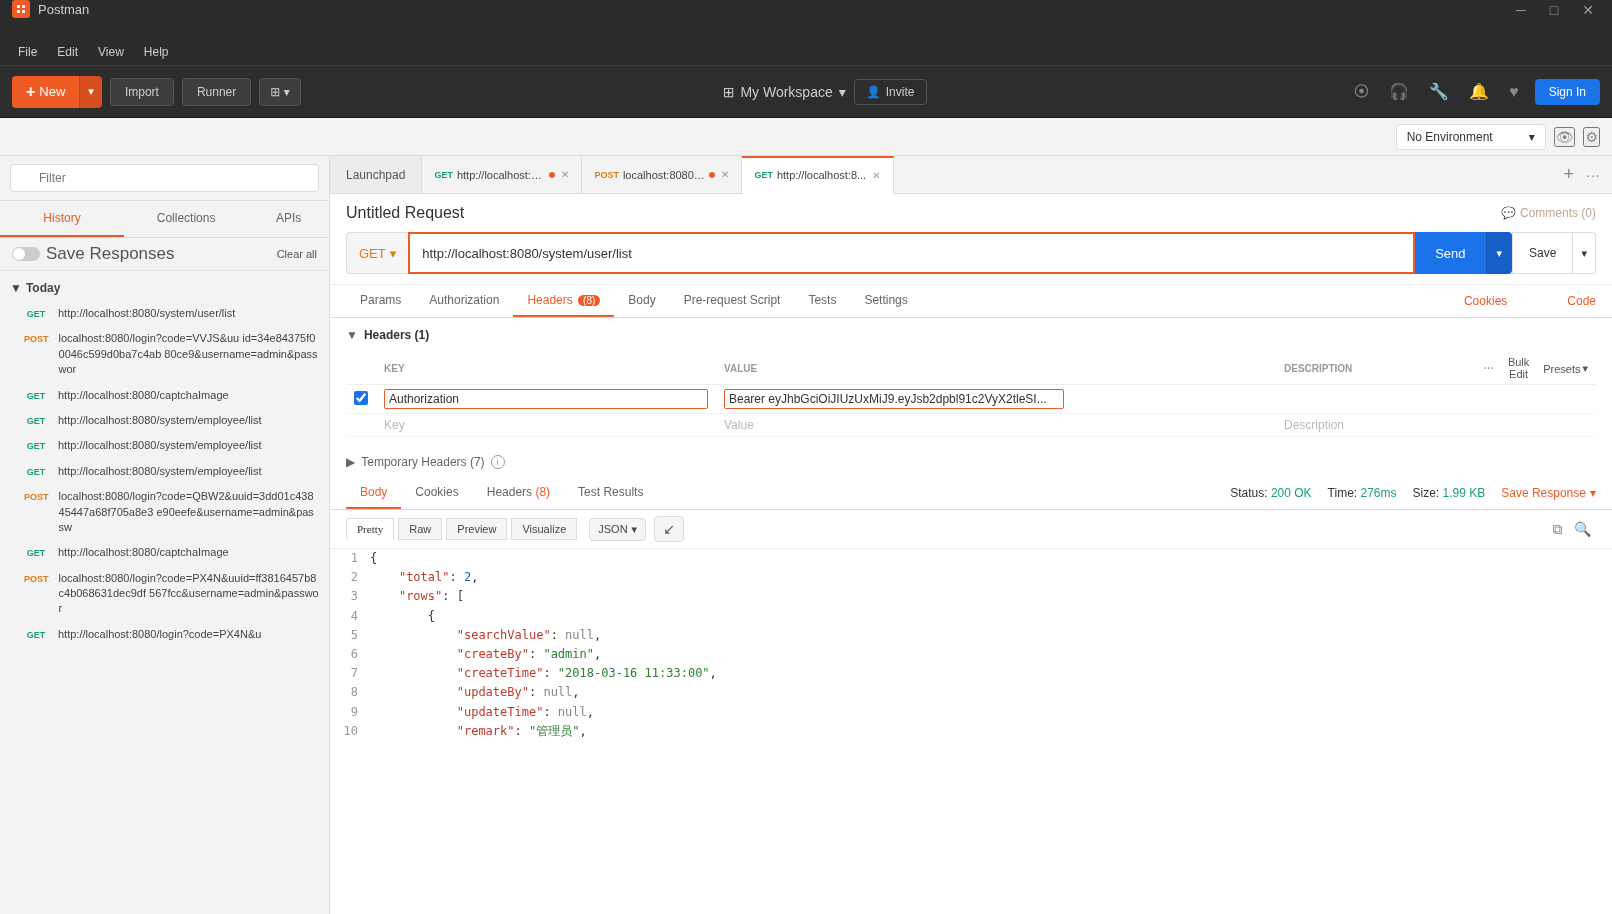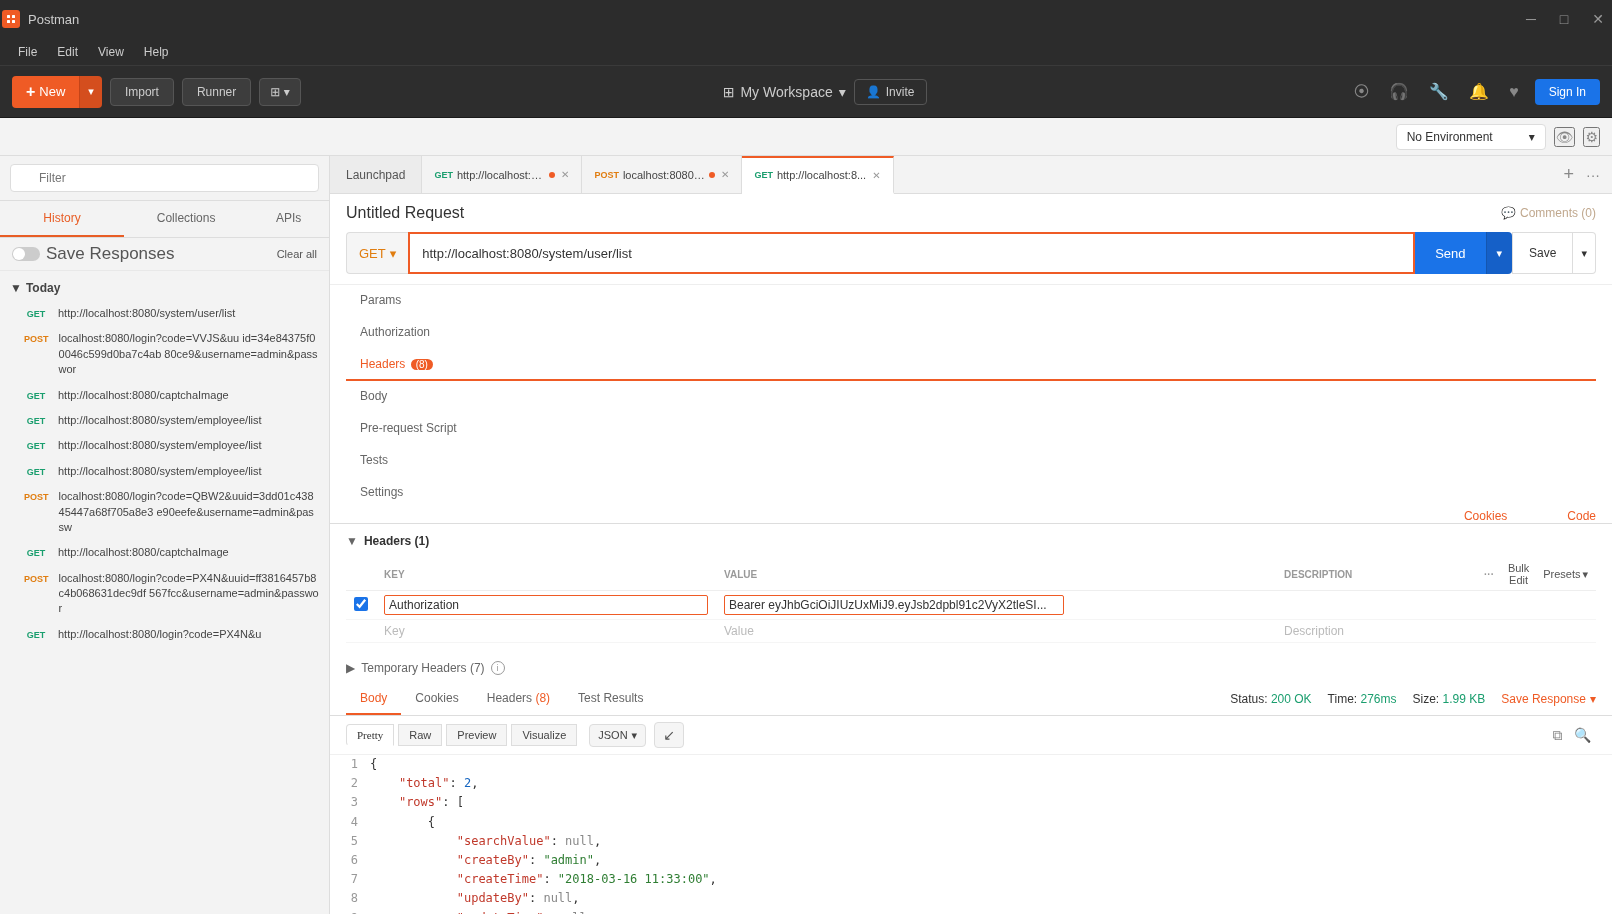--- a/index.html
+++ b/index.html
@@ -1,19 +1,19 @@
 <!DOCTYPE html>
 <html><head>
   <meta charset="utf-8">
   <style>
     * { box-sizing: border-box; margin: 0; padding: 0; }
     body { font-family: -apple-system, BlinkMacSystemFont, 'Segoe UI', sans-serif; font-size: 12px; background: #1a1a1a; color: #333; overflow: hidden; height: 914px; width: 1612px; }
 
     
-    .titlebar { background: #2c2c2c; height: 38px; display: flex; align-items: center; padding: 0 2px; justify-content: space-between; -webkit-app-region: drag; }
+    .titlebar { background: #2c2c2c; height: 38px; display: flex; align-items: flex-start; padding: 0 12px; justify-content: space-between; -webkit-app-region: drag; }
     .titlebar-left { display: flex; align-items: center; gap: 8px; color: #ccc; font-size: 13px; }
     .titlebar-logo { width: 18px; height: 18px; background: #ef5b25; border-radius: 3px; display: flex; align-items: center; justify-content: center; color: white; font-size: 11px; font-weight: bold; }
     .titlebar-right { display: flex; gap: 12px; }
     .titlebar-btn { background: none; border: none; color: #999; font-size: 14px; cursor: pointer; padding: 2px 6px; }
 
     
     .menubar { background: #2c2c2c; height: 28px; display: flex; align-items: center; padding: 0 8px; border-bottom: 1px solid #3a3a3a; }
     .menubar-item { color: #ccc; font-size: 12px; padding: 0 10px; cursor: pointer; height: 100%; display: flex; align-items: center; }
 
     
@@ -75,21 +75,21 @@
     .url-bar { display: flex; gap: 0; align-items: stretch; }
     .method-select { background: #f5f5f5; border: 1px solid #ddd; border-right: none; border-radius: 4px 0 0 4px; padding: 0 12px; font-size: 13px; color: #e07d10; font-weight: 500; cursor: pointer; display: flex; align-items: center; gap: 4px; }
     .url-input-wrapper { flex: 1; border: 2px solid #ef5b25; position: relative; }
     .url-input { width: 100%; border: none; padding: 0 12px; height: 38px; font-size: 13px; outline: none; color: #333; }
     .send-btn { background: #1a73e8; color: white; border: none; padding: 0 20px; font-size: 13px; font-weight: 500; cursor: pointer; display: flex; align-items: center; gap: 6px; }
     .send-arrow { background: #1560c8; color: white; border: none; padding: 0 10px; font-size: 11px; cursor: pointer; border-radius: 0 4px 4px 0; border-left: 1px solid #1456b0; }
     .save-btn { background: white; border: 1px solid #ddd; color: #333; padding: 0 16px; font-size: 12px; cursor: pointer; }
     .save-arrow { background: white; border: 1px solid #ddd; color: #333; padding: 0 8px; font-size: 11px; cursor: pointer; border-left: none; border-radius: 0 4px 4px 0; }
 
     
-    .req-tabs { display: flex; border-bottom: 1px solid #ddd; padding: 0 16px; gap: 0; flex-direction: column; }
+    .req-tabs { display: flex; border-bottom: 1px solid #ddd; padding: 0 16px; gap: 0; }
     .req-tab { padding: 8px 14px; font-size: 12px; color: #666; cursor: pointer; border-bottom: 2px solid transparent; }
     .req-tab.active { color: #ef5b25; border-bottom: 2px solid #ef5b25; }
     .req-tab-count { background: #ef5b25; color: white; border-radius: 8px; padding: 0 5px; font-size: 10px; margin-left: 2px; }
     .req-tab-right { margin-left: auto; display: flex; gap: 12px; align-items: center; }
     .cookies-link { color: #ef5b25; font-size: 12px; cursor: pointer; }
     .code-link { color: #ef5b25; font-size: 12px; cursor: pointer; margin-left: 48px; }
 
     
     .headers-section { padding: 10px 16px; }
     .section-header { display: flex; align-items: center; gap: 6px; font-size: 12px; font-weight: 600; color: #333; margin-bottom: 10px; cursor: pointer; }
@@ -101,21 +101,21 @@
     .value-cell { flex: 1; }
     .desc-cell { width: 200px; }
     .checkbox { width: 14px; height: 14px; accent-color: #1a73e8; }
     .key-input { border: none; outline: none; width: 100%; font-size: 12px; color: #333; background: transparent; }
     .key-input.highlighted { border: 1px solid #ef5b25; border-radius: 2px; padding: 2px 4px; }
     .value-input { border: none; outline: none; width: 100%; font-size: 12px; color: #333; background: transparent; }
     .value-input.highlighted { border: 1px solid #ef5b25; border-radius: 2px; padding: 2px 4px; }
     .placeholder-text { color: #bbb; }
     .col-actions { display: flex; align-items: center; gap: 6px; }
     .bulk-edit-btn { color: #555; font-size: 11px; cursor: pointer; background: none; border: none; }
-    .presets-btn { color: #555; font-size: 11px; cursor: pointer; background: none; border: none; display: flex; align-items: center; gap: 2px; }
+    .presets-btn { color: #555; font-size: 11px; cursor: pointer; background: none; border: none; display: flex; align-items: flex-end; gap: 2px; }
     .three-dots { color: #999; cursor: pointer; }
 
     
     .temp-header-row { display: flex; align-items: center; gap: 6px; padding: 8px 16px; font-size: 12px; color: #666; cursor: pointer; }
     .temp-header-row .info-icon { width: 14px; height: 14px; border: 1px solid #999; border-radius: 50%; display: inline-flex; align-items: center; justify-content: center; font-size: 9px; color: #999; }
     .response-tabs-bar { display: flex; align-items: center; padding: 0 16px; border-bottom: 1px solid #ddd; gap: 0; }
     .res-tab { padding: 8px 14px; font-size: 12px; color: #666; cursor: pointer; border-bottom: 2px solid transparent; }
     .res-tab.active { color: #ef5b25; border-bottom: 2px solid #ef5b25; }
     .res-tab-count { color: #ef5b25; }
     .response-meta { margin-left: auto; display: flex; gap: 16px; align-items: center; font-size: 12px; }

